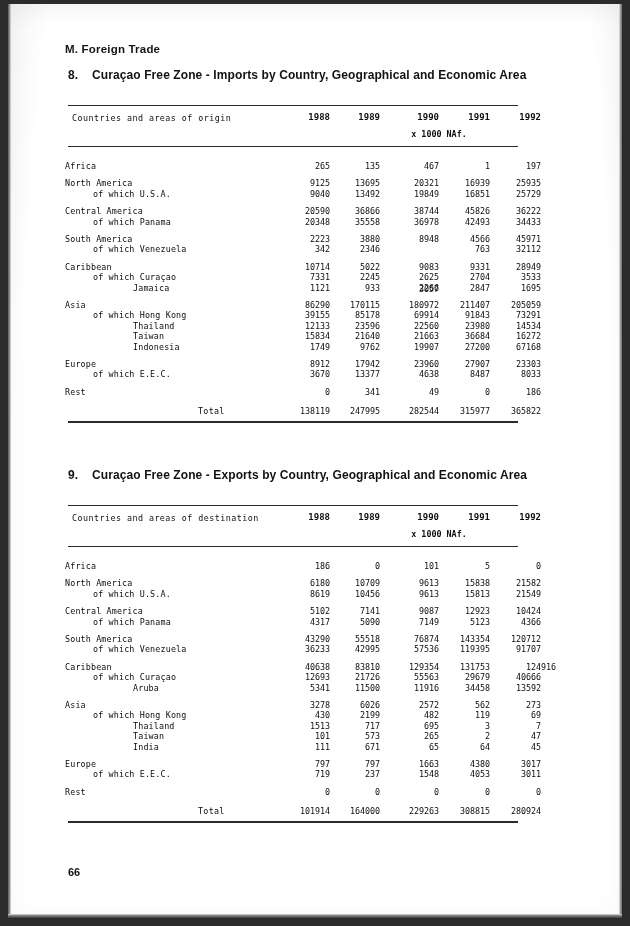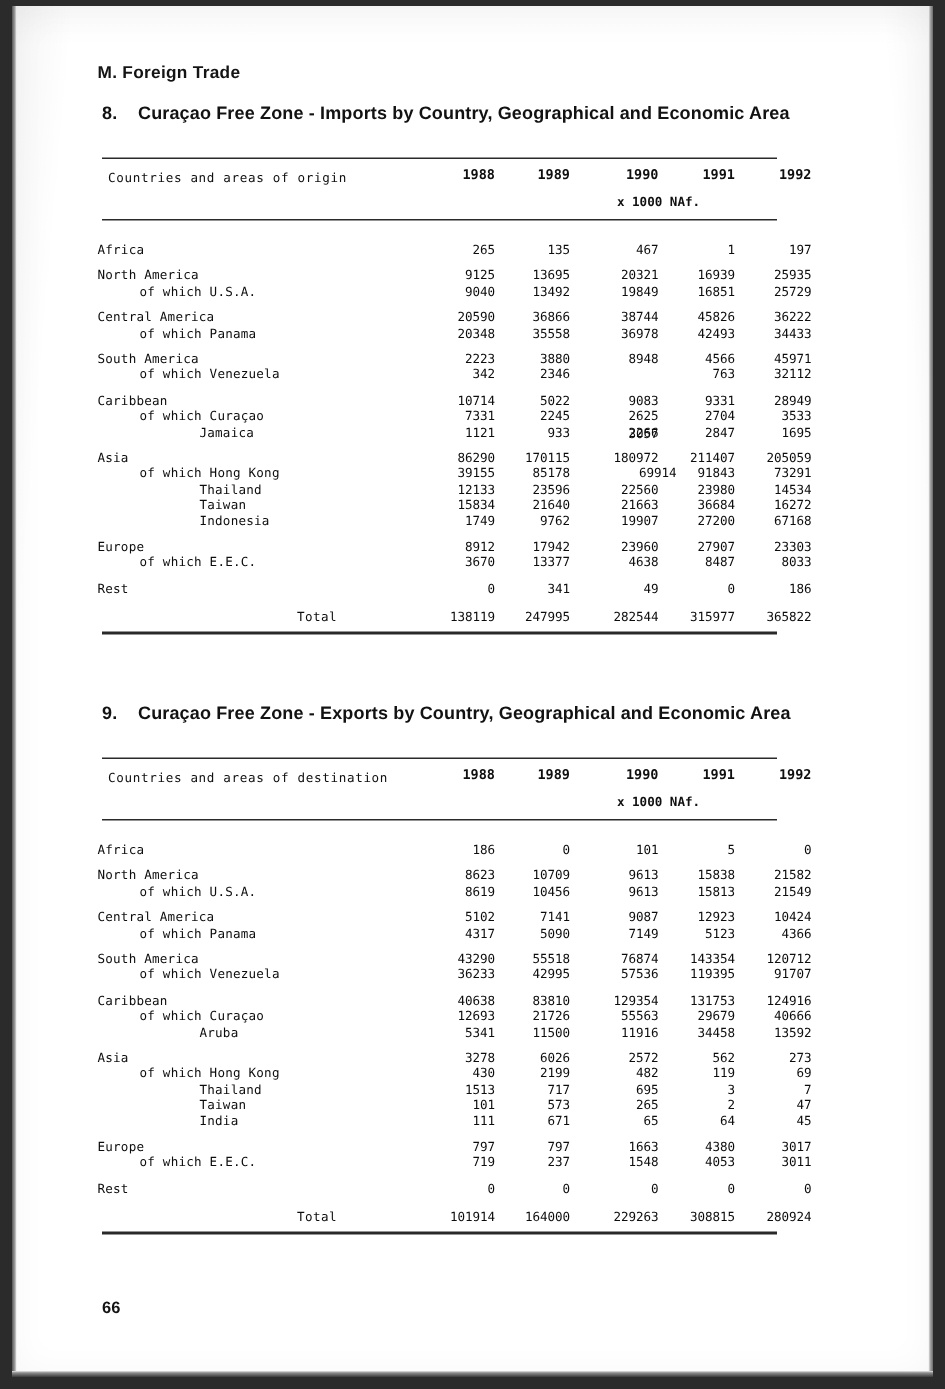--- a/index.html
+++ b/index.html
@@ -233,21 +233,21 @@
           <div class="cell" style="top: 278.6px; left: 471px; width: 62px;">1695</div>
           <div class="row-label" style="top: 296px; left: 57px;">Asia</div>
           <div class="cell" style="top: 296px; left: 260px; width: 62px;">86290</div>
           <div class="cell" style="top: 296px; left: 310px; width: 62px;">170115</div>
           <div class="cell" style="top: 296px; left: 369px; width: 62px;">180972</div>
           <div class="cell" style="top: 296px; left: 420px; width: 62px;">211407</div>
           <div class="cell" style="top: 296px; left: 471px; width: 62px;">205059</div>
           <div class="row-label" style="top: 306.4px; left: 85px;">of which Hong Kong</div>
           <div class="cell" style="top: 306.4px; left: 260px; width: 62px;">39155</div>
           <div class="cell" style="top: 306.4px; left: 310px; width: 62px;">85178</div>
-          <div class="cell" style="top: 306.4px; left: 369px; width: 62px; padding-left: 12px;">69914</div>
+          <div class="cell" style="top: 306.4px; left: 369px; width: 62px;">69914</div>
           <div class="cell" style="top: 306.4px; left: 420px; width: 62px;">91843</div>
           <div class="cell" style="top: 306.4px; left: 471px; width: 62px;">73291</div>
           <div class="row-label" style="top: 316.8px; left: 125px;">Thailand</div>
           <div class="cell" style="top: 316.8px; left: 260px; width: 62px;">12133</div>
           <div class="cell" style="top: 316.8px; left: 310px; width: 62px;">23596</div>
           <div class="cell" style="top: 316.8px; left: 369px; width: 62px;">22560</div>
           <div class="cell" style="top: 316.8px; left: 420px; width: 62px;">23980</div>
           <div class="cell" style="top: 316.8px; left: 471px; width: 62px;">14534</div>
           <div class="row-label" style="top: 327.2px; left: 125px;">Taiwan</div>
           <div class="cell" style="top: 327.2px; left: 260px; width: 62px;">15834</div>
@@ -298,21 +298,21 @@
           <div class="col-head" style="top: 508px; left: 473px; width: 60px;">1992</div>
           <div class="unit-note" style="top: 525px; left: 376px; width: 110px; text-align: center;">x 1000 NAf.</div>
           <div class="rule thin" style="top: 542px;"></div>
           <div class="row-label" style="top: 557px; left: 57px;">Africa</div>
           <div class="cell" style="top: 557px; left: 260px; width: 62px;">186</div>
           <div class="cell" style="top: 557px; left: 310px; width: 62px;">0</div>
           <div class="cell" style="top: 557px; left: 369px; width: 62px;">101</div>
           <div class="cell" style="top: 557px; left: 420px; width: 62px;">5</div>
           <div class="cell" style="top: 557px; left: 471px; width: 62px;">0</div>
           <div class="row-label" style="top: 574.4px; left: 57px;">North America</div>
-          <div class="cell" style="top: 574.4px; left: 260px; width: 62px;">8623</div>
+          <div class="cell" style="top: 574.4px; left: 260px; width: 62px;">6180</div>
           <div class="cell" style="top: 574.4px; left: 310px; width: 62px;">10709</div>
           <div class="cell" style="top: 574.4px; left: 369px; width: 62px;">9613</div>
           <div class="cell" style="top: 574.4px; left: 420px; width: 62px;">15838</div>
           <div class="cell" style="top: 574.4px; left: 471px; width: 62px;">21582</div>
           <div class="row-label" style="top: 584.8px; left: 85px;">of which U.S.A.</div>
           <div class="cell" style="top: 584.8px; left: 260px; width: 62px;">8619</div>
           <div class="cell" style="top: 584.8px; left: 310px; width: 62px;">10456</div>
           <div class="cell" style="top: 584.8px; left: 369px; width: 62px;">9613</div>
           <div class="cell" style="top: 584.8px; left: 420px; width: 62px;">15813</div>
           <div class="cell" style="top: 584.8px; left: 471px; width: 62px;">21549</div>
@@ -338,21 +338,21 @@
           <div class="cell" style="top: 640.4px; left: 260px; width: 62px;">36233</div>
           <div class="cell" style="top: 640.4px; left: 310px; width: 62px;">42995</div>
           <div class="cell" style="top: 640.4px; left: 369px; width: 62px;">57536</div>
           <div class="cell" style="top: 640.4px; left: 420px; width: 62px;">119395</div>
           <div class="cell" style="top: 640.4px; left: 471px; width: 62px;">91707</div>
           <div class="row-label" style="top: 657.8px; left: 57px;">Caribbean</div>
           <div class="cell" style="top: 657.8px; left: 260px; width: 62px;">40638</div>
           <div class="cell" style="top: 657.8px; left: 310px; width: 62px;">83810</div>
           <div class="cell" style="top: 657.8px; left: 369px; width: 62px;">129354</div>
           <div class="cell" style="top: 657.8px; left: 420px; width: 62px;">131753</div>
-          <div class="cell" style="top: 657.8px; left: 471px; width: 62px;">124916</div>
+          <div class="cell" style="top: 657.8px; left: 486px; width: 62px;">124916</div>
           <div class="row-label" style="top: 668.2px; left: 85px;">of which Curaçao</div>
           <div class="cell" style="top: 668.2px; left: 260px; width: 62px;">12693</div>
           <div class="cell" style="top: 668.2px; left: 310px; width: 62px;">21726</div>
           <div class="cell" style="top: 668.2px; left: 369px; width: 62px;">55563</div>
           <div class="cell" style="top: 668.2px; left: 420px; width: 62px;">29679</div>
           <div class="cell" style="top: 668.2px; left: 471px; width: 62px;">40666</div>
           <div class="row-label" style="top: 678.6px; left: 125px;">Aruba</div>
           <div class="cell" style="top: 678.6px; left: 260px; width: 62px;">5341</div>
           <div class="cell" style="top: 678.6px; left: 310px; width: 62px;">11500</div>
           <div class="cell" style="top: 678.6px; left: 369px; width: 62px;">11916</div>

